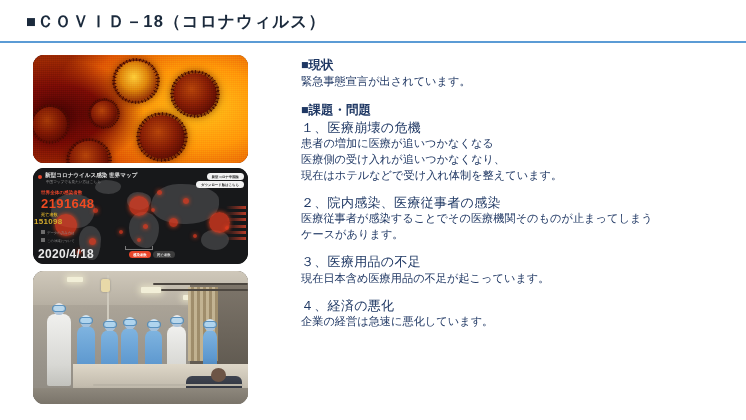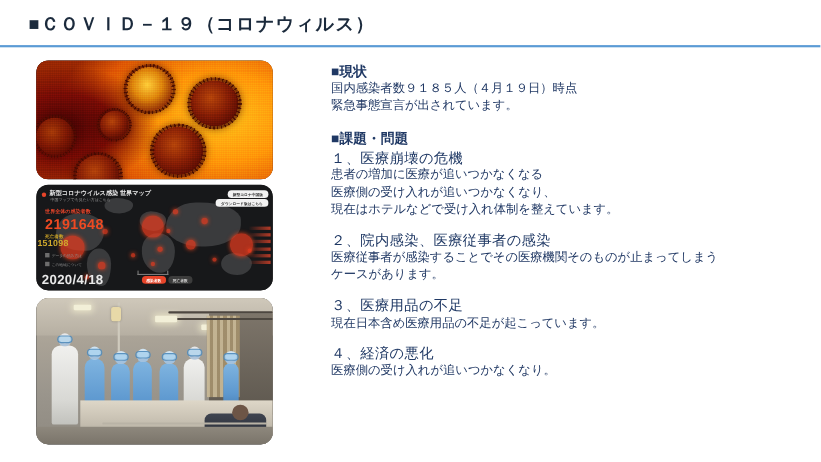--- a/index.html
+++ b/index.html
@@ -291,21 +291,21 @@
     line-height: 1.42;
     margin: 0;
     white-space: nowrap;
   }
   .gap-lg { height: 13px; }
   .gap-md { height: 10px; }
 </style>
 </head>
 <body>
 
-<div class="slide-title">■ＣＯＶＩＤ－１９（コロナウィルス）</div>
+<div class="slide-title">■ＣＯＶＩＤ－18（コロナウィルス）</div>
 <div class="title-rule"></div>
 
 <div class="image-col">
 
   <div class="photo photo-virus">
     <div class="virus-bg"></div>
     <div class="virion v1"></div>
     <div class="virion v2"></div>
     <div class="virion v3"></div>
     <div class="virion v4"></div>
@@ -422,21 +422,20 @@
     <div class="patient-body"></div>
     <div class="patient-head"></div>
     <div class="bed-rail" style="left:60px; bottom:18px; width:150px;"></div>
     <div class="ward-floor"></div>
   </div>
 </div>
 
 <div class="text-col">
 
   <div class="sec-head">■現状</div>
-  <div class="body-line">国内感染者数９１８５人（４月１９日）時点</div>
   <div class="body-line">緊急事態宣言が出されています。</div>
 
   <div class="gap-lg"></div>
 
   <div class="sec-head">■課題・問題</div>
 
   <div class="sub-head">１、医療崩壊の危機</div>
   <div class="body-line">患者の増加に医療が追いつかなくなる</div>
   <div class="body-line">医療側の受け入れが追いつかなくなり、</div>
   <div class="body-line">現在はホテルなどで受け入れ体制を整えています。</div>
@@ -448,14 +447,14 @@
   <div class="body-line">ケースがあります。</div>
 
   <div class="gap-md"></div>
 
   <div class="sub-head">３、医療用品の不足</div>
   <div class="body-line">現在日本含め医療用品の不足が起こっています。</div>
 
   <div class="gap-md"></div>
 
   <div class="sub-head">４、経済の悪化</div>
-  <div class="body-line">医療側の受け入れが追いつかなくなり。</div>
+  <div class="body-line">企業の経営は急速に悪化しています。</div>
 </div>
 
 </body></html>

